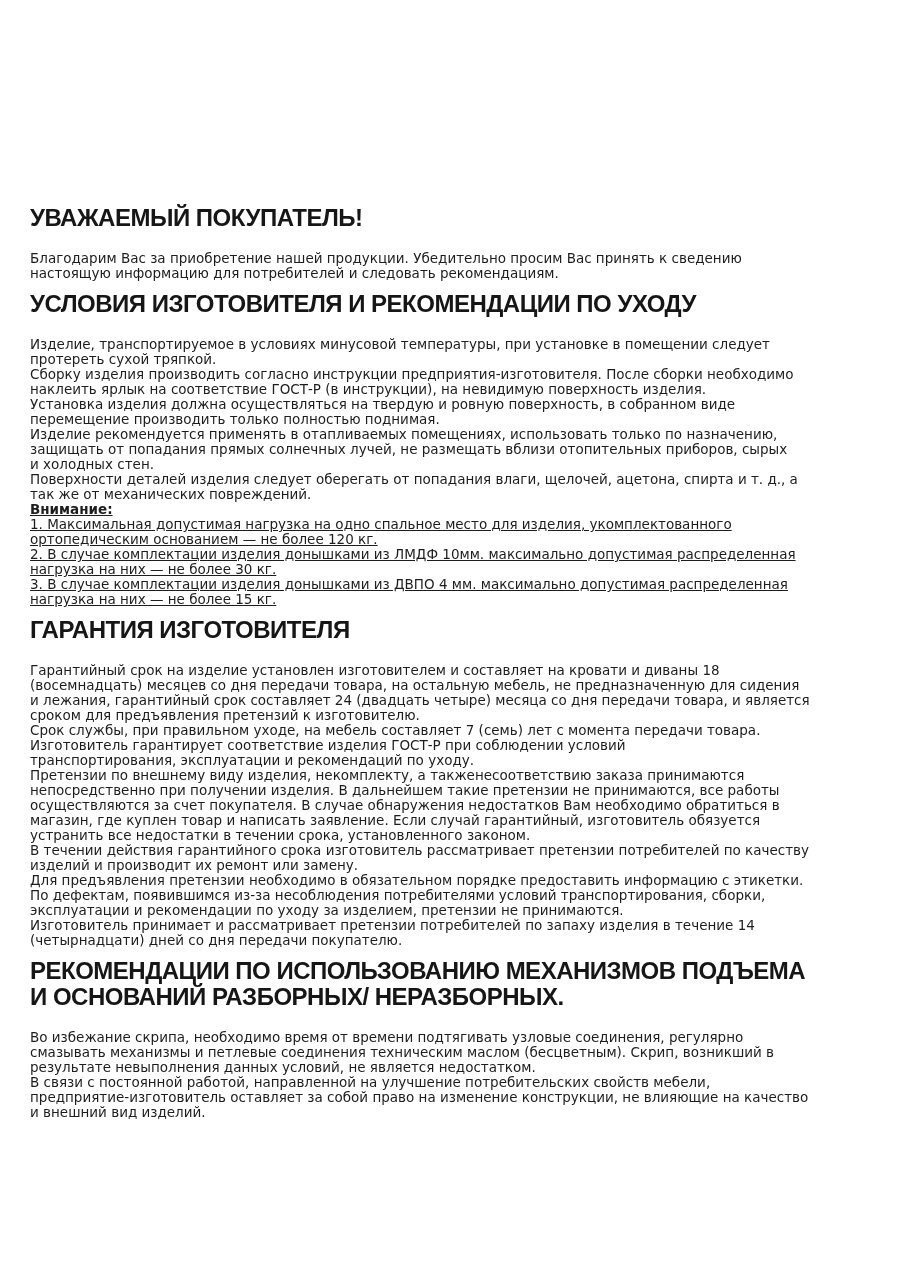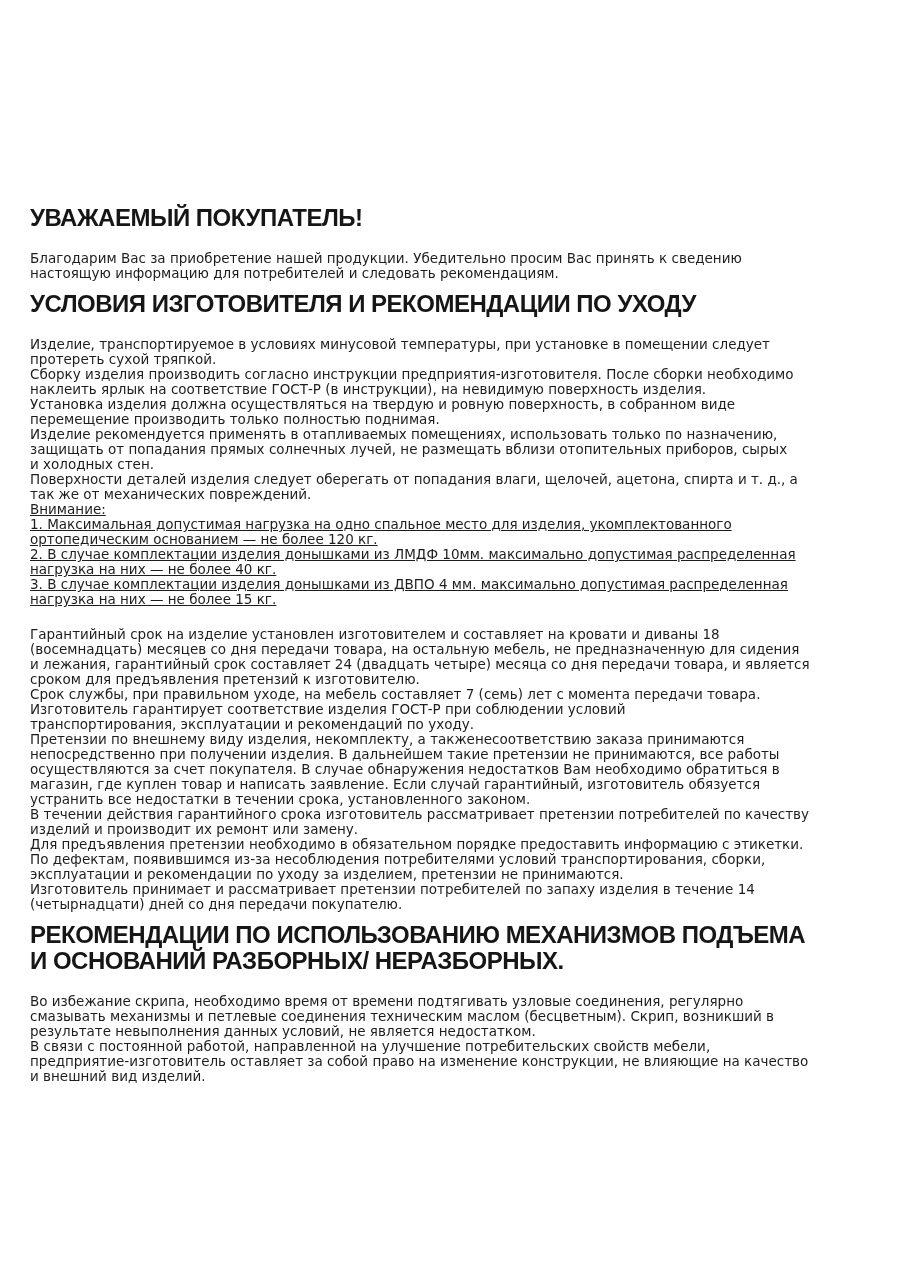--- a/index.html
+++ b/index.html
@@ -32,21 +32,21 @@
   .doc-heading.first {
     margin-top: 0;
   }
   .doc-heading.spaced {
   }
   .para {
     white-space: pre-line;
     margin-top: 20px;
   }
   .attention-label {
-    font-weight: normal;
+    font-weight: bold;
     text-decoration: underline;
   }
   .attention-item {
     white-space: pre-line;
     text-decoration: underline;
   }
 </style>
 </head>
 <body>
 
@@ -68,26 +68,27 @@
 перемещение производить только полностью поднимая.
 Изделие рекомендуется применять в отапливаемых помещениях, использовать только по назначению,
 защищать от попадания прямых солнечных лучей, не размещать вблизи отопительных приборов, сырых
 и холодных стен.
 Поверхности деталей изделия следует оберегать от попадания влаги, щелочей, ацетона, спирта и т. д., а
 так же от механических повреждений.</div>
     <div class="attention-label">Внимание:</div>
     <div class="attention-item">1. Максимальная допустимая нагрузка на одно спальное место для изделия, укомплектованного
 ортопедическим основанием — не более 120 кг.</div>
     <div class="attention-item">2. В случае комплектации изделия донышками из ЛМДФ 10мм. максимально допустимая распределенная
-нагрузка на них — не более 40 кг.</div>
+нагрузка на них — не более 30 кг.</div>
     <div class="attention-item">3. В случае комплектации изделия донышками из ДВПО 4 мм. максимально допустимая распределенная
 нагрузка на них — не более 15 кг.</div>
   </div>
 
   <div class="section">
+    <div class="doc-heading">ГАРАНТИЯ ИЗГОТОВИТЕЛЯ</div>
     <div class="para">Гарантийный срок на изделие установлен изготовителем и составляет на кровати и диваны 18
 (восемнадцать) месяцев со дня передачи товара, на остальную мебель, не предназначенную для сидения
 и лежания, гарантийный срок составляет 24 (двадцать четыре) месяца со дня передачи товара, и является
 сроком для предъявления претензий к изготовителю.
 Срок службы, при правильном уходе, на мебель составляет 7 (семь) лет с момента передачи товара.
 Изготовитель гарантирует соответствие изделия ГОСТ-Р при соблюдении условий
 транспортирования, эксплуатации и рекомендаций по уходу.
 Претензии по внешнему виду изделия, некомплекту, а такженесоответствию заказа принимаются
 непосредственно при получении изделия. В дальнейшем такие претензии не принимаются, все работы
 осуществляются за счет покупателя. В случае обнаружения недостатков Вам необходимо обратиться в

